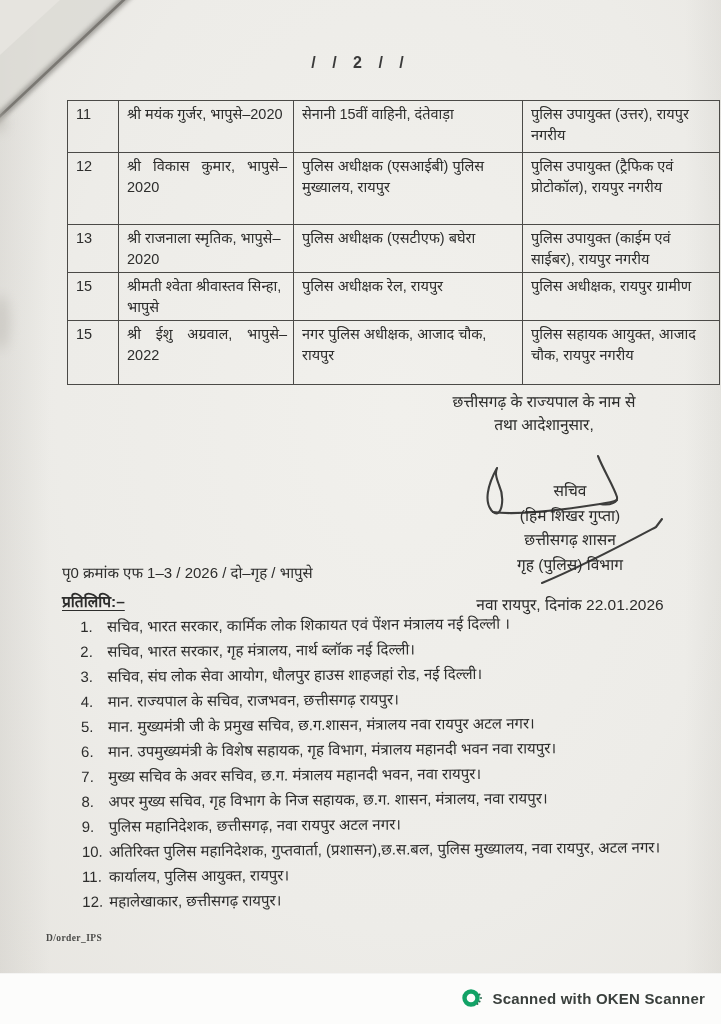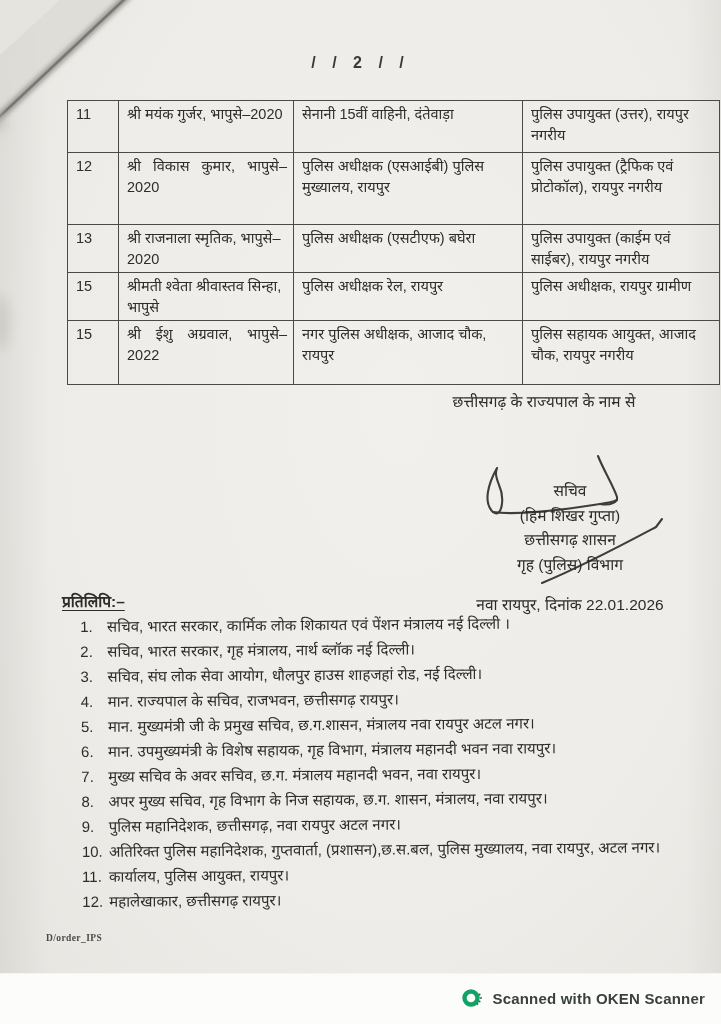--- a/index.html
+++ b/index.html
@@ -131,39 +131,41 @@
         <td class="c-sn">15</td>
         <td class="c-name justify">श्री ईशु अग्रवाल, भापुसे–2022</td>
         <td class="c-cur">नगर पुलिस अधीक्षक, आजाद चौक, रायपुर</td>
         <td class="c-new">पुलिस सहायक आयुक्त, आजाद चौक, रायपुर नगरीय</td>
       </tr>
     </tbody>
   </table>
 
   <div class="order-by">
     <div>छत्तीसगढ़ के राज्यपाल के नाम से</div>
+    <div>तथा आदेशानुसार,</div>
   </div>
 
   <svg class="sig-scribble" width="270" height="170" viewBox="0 0 270 170">
     <g fill="none" stroke="#3d3d3c" stroke-width="2.1" stroke-linecap="round" stroke-linejoin="round">
       <path d="M 148 16 C 153 29, 164 47, 167 57 C 168 62, 161 66, 150 64"></path>
       <path d="M 47 28 C 38 44, 33 63, 43 72 C 52 79, 55 58, 49 45 C 46 37, 45 33, 47 28"></path>
       <path d="M 43 72 C 70 76, 118 69, 150 64 C 158 63, 163 62, 167 60"></path>
       <path d="M 92 143 C 133 126, 174 104, 206 87 L 212 79"></path>
     </g>
   </svg>
 
   <div class="sig-block">
     <div>सचिव</div>
     <div>(हिम शिखर गुप्ता)</div>
     <div>छत्तीसगढ़ शासन</div>
     <div>गृह (पुलिस) विभाग</div>
     <div class="date-line">नवा रायपुर, दिनांक 22.01.2026</div>
   </div>
 
+  <div class="ref-line">पृ0 क्रमांक एफ 1–3 / 2026 / दो–गृह / भापुसे</div>
   <div class="copy-label">प्रतिलिपि:–</div>
 
   <div class="copies">
     <div class="li">
       <span class="num">1.</span>
       <span class="txt">सचिव, भारत सरकार, कार्मिक लोक शिकायत एवं पेंशन मंत्रालय नई दिल्ली ।</span>
     </div>
     <div class="li">
       <span class="num">2.</span>
       <span class="txt">सचिव, भारत सरकार, गृह मंत्रालय, नार्थ ब्लॉक नई दिल्ली।</span>

